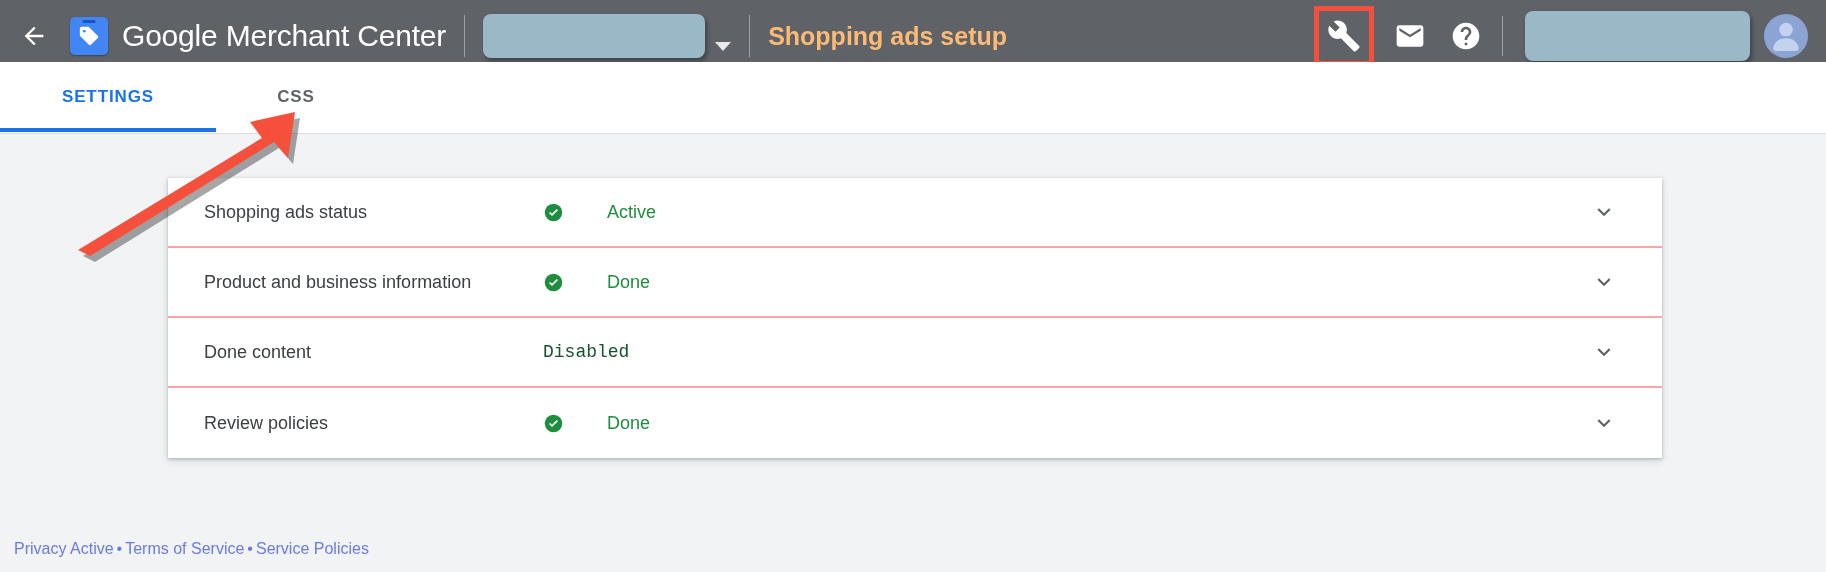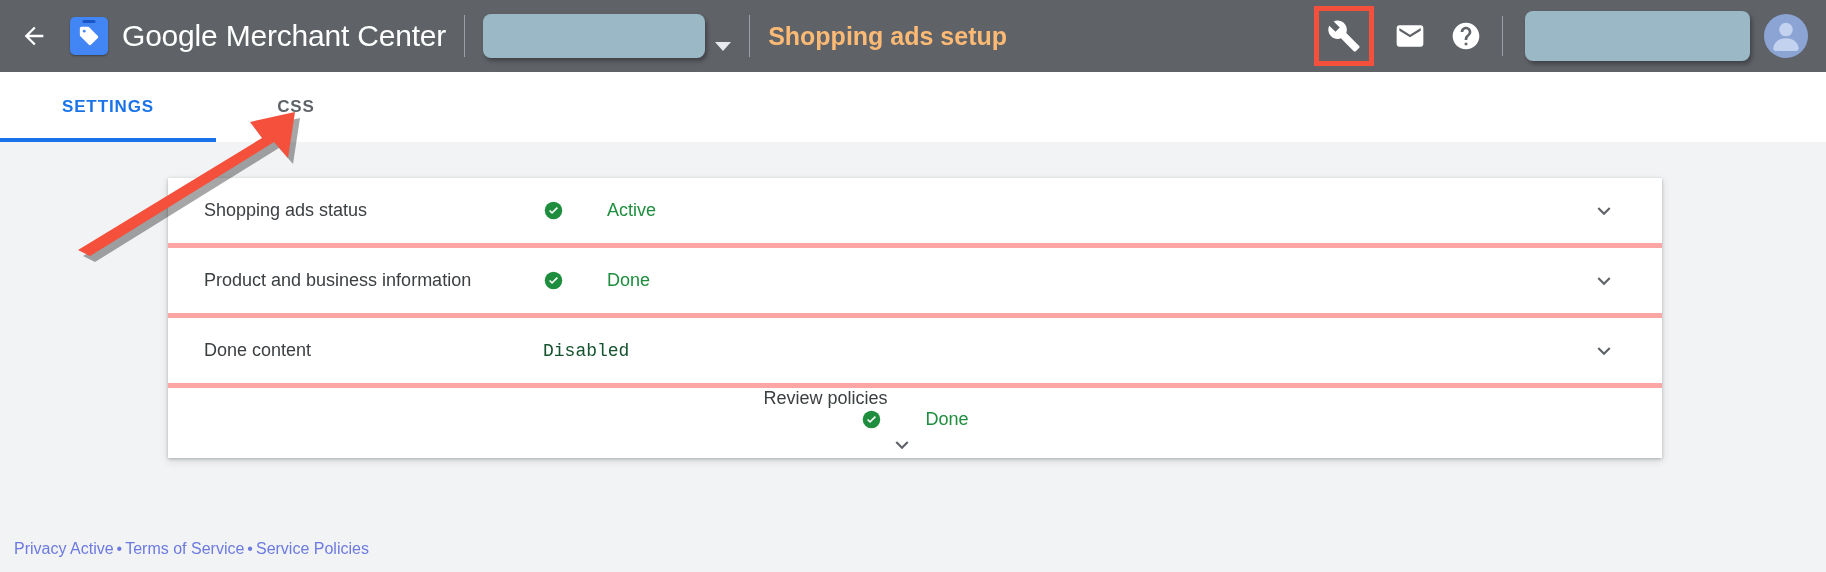--- a/index.html
+++ b/index.html
@@ -132,21 +132,21 @@
     background: #8ba4d4;
     display: flex; align-items: flex-end; justify-content: center;
     overflow: hidden;
     flex: 0 0 auto;
     cursor: pointer;
   }
 
   
   .tabbar {
     position: absolute;
-    left: 0; top: 72px;
+    left: 0; top: 62px;
     width: 1826px;
     height: 72px;
     background: #ffffff;
     border-bottom: 1px solid #dadce0;
     box-sizing: border-box;
     display: flex;
     align-items: stretch;
   }
   .tab {
     height: 70px;
@@ -183,25 +183,25 @@
     left: 168px;
     top: 36px;
     width: 1494px;
     background: #ffffff;
     box-shadow: 0 1px 3px rgba(60,64,67,0.30), 0 3px 8px rgba(60,64,67,0.15);
   }
   .row {
     height: 70px;
     display: flex;
     align-items: center;
-    border-bottom: 5px solid #fca5a5;
-    box-sizing: border-box;
-    cursor: pointer;
-  }
-  .row:last-child { border-bottom: none; flex-direction: column; }
+    border-bottom: 2px solid #fca5a5;
+    box-sizing: border-box;
+    cursor: pointer;
+  }
+  .row:last-child { border-bottom: none; }
   .row-label {
     width: 375px;
     padding-left: 36px;
     box-sizing: border-box;
     font-size: 18px;
     color: #3c4043;
     white-space: nowrap;
   }
   .row-status {
     display: flex;

